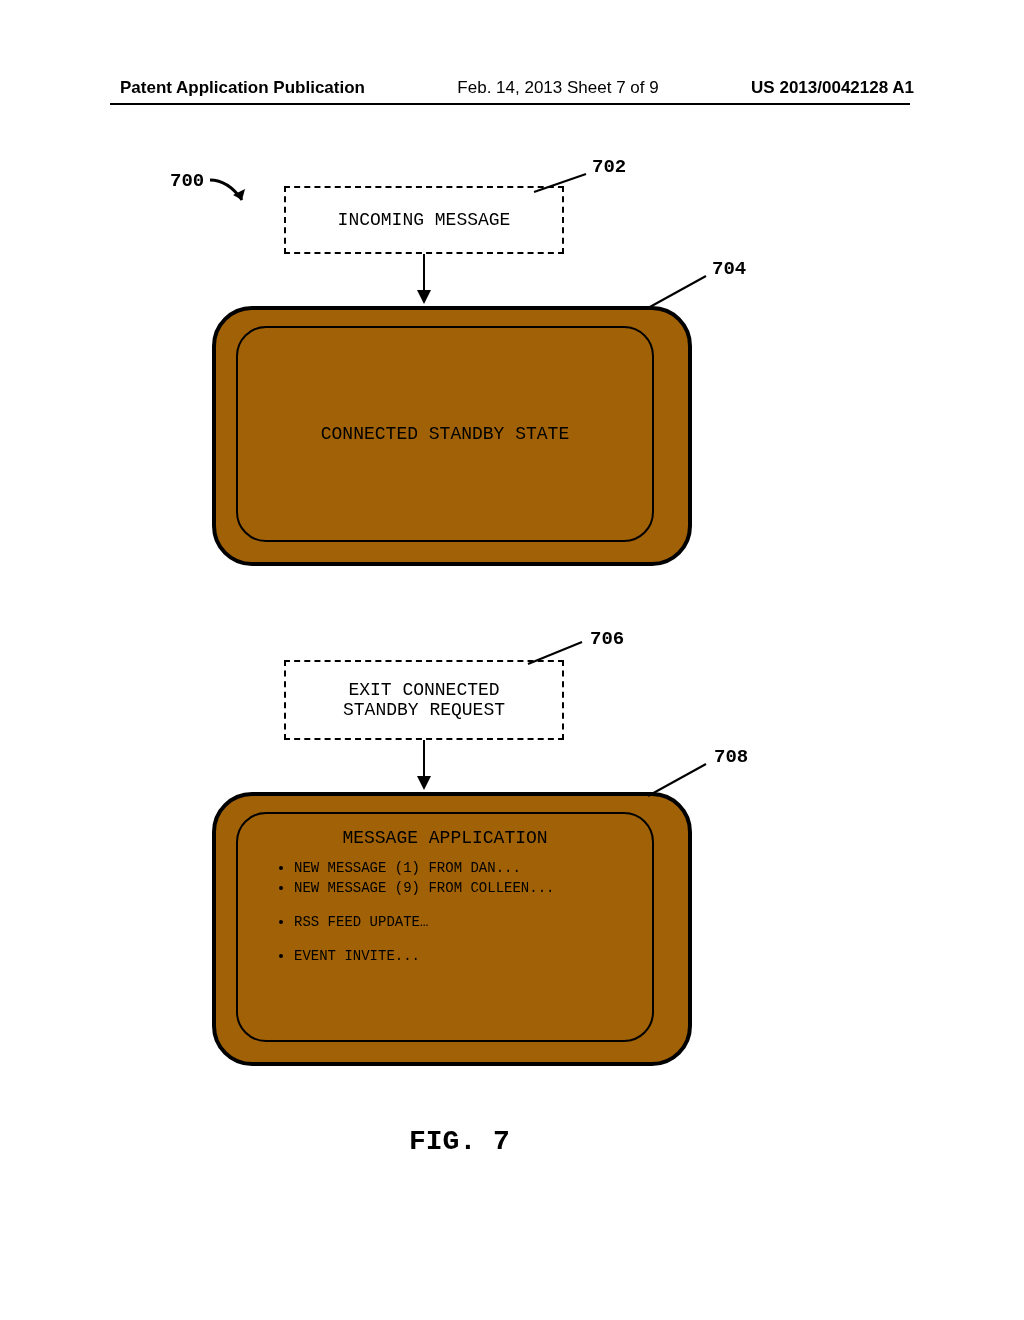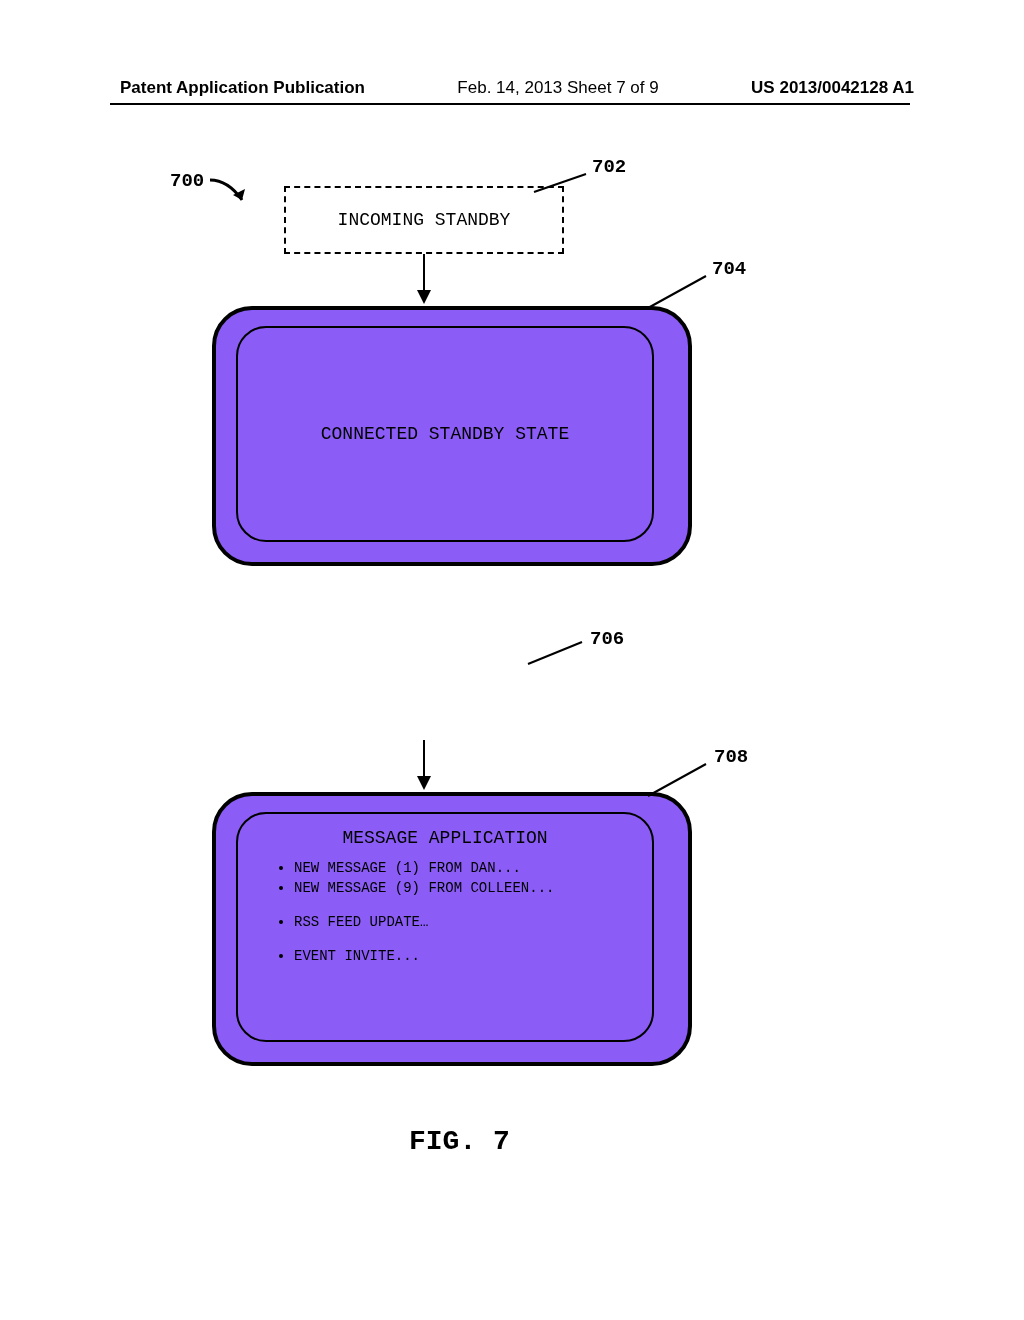--- a/index.html
+++ b/index.html
@@ -51,21 +51,21 @@
     flex-direction: column;
     justify-content: center;
     font-size: 18px;
     background: white;
   }
 
   .device {
     position: absolute;
     border: 4px solid #000;
     border-radius: 40px;
-    background: #8b5cf6;
+    background: #a16207;
   }
   .device .screen {
     position: absolute;
     border: 2px solid #000;
     border-radius: 30px;
   }
 
   .arrow-line {
     position: absolute;
     width: 2px;
@@ -124,21 +124,21 @@
 
 <div class="fig-area">
 
   <div class="label-num" style="left:170px; top:20px;">700</div>
   <svg class="curve700" style="left:208px; top:28px;" viewBox="0 0 46 30">
     <path d="M2 2 Q 20 2 34 22" stroke="#000" stroke-width="3" fill="none"></path>
     <polygon points="34,22 25,17 37,11" fill="#000"></polygon>
   </svg>
 
   <div class="dashed-box" style="left:284px; top:36px; width:280px; height:68px;">
-    <span>INCOMING STANDBY</span>
+    <span>INCOMING MESSAGE</span>
   </div>
 
   <svg style="position:absolute; left:530px; top:18px; width:70px; height:30px;">
     <line x1="4" y1="24" x2="56" y2="6" stroke="#000" stroke-width="2"></line>
   </svg>
   <div class="label-num" style="left:592px; top:6px;">702</div>
 
   <div class="arrow-line" style="left:423px; top:104px; height:40px;"></div>
   <div class="arrow-head" style="left:417px; top:140px;"></div>
 
@@ -146,20 +146,24 @@
     <div class="screen" style="left:20px; top:16px; right:34px; bottom:20px; display:flex; align-items:center; justify-content:center;">
       <span style="font-size:18px;">CONNECTED STANDBY STATE</span>
     </div>
   </div>
 
   <svg style="position:absolute; left:642px; top:120px; width:80px; height:44px;">
     <line x1="6" y1="38" x2="64" y2="6" stroke="#000" stroke-width="2"></line>
   </svg>
   <div class="label-num" style="left:712px; top:108px;">704</div>
 
+  <div class="dashed-box" style="left:284px; top:510px; width:280px; height:80px;">
+    <span>EXIT CONNECTED</span>
+    <span>STANDBY REQUEST</span>
+  </div>
 
   <svg style="position:absolute; left:522px; top:486px; width:74px; height:34px;">
     <line x1="6" y1="28" x2="60" y2="6" stroke="#000" stroke-width="2"></line>
   </svg>
   <div class="label-num" style="left:590px; top:478px;">706</div>
 
   <div class="arrow-line" style="left:423px; top:590px; height:40px;"></div>
   <div class="arrow-head" style="left:417px; top:626px;"></div>
 
   <div class="device" style="left:212px; top:642px; width:480px; height:274px;">

